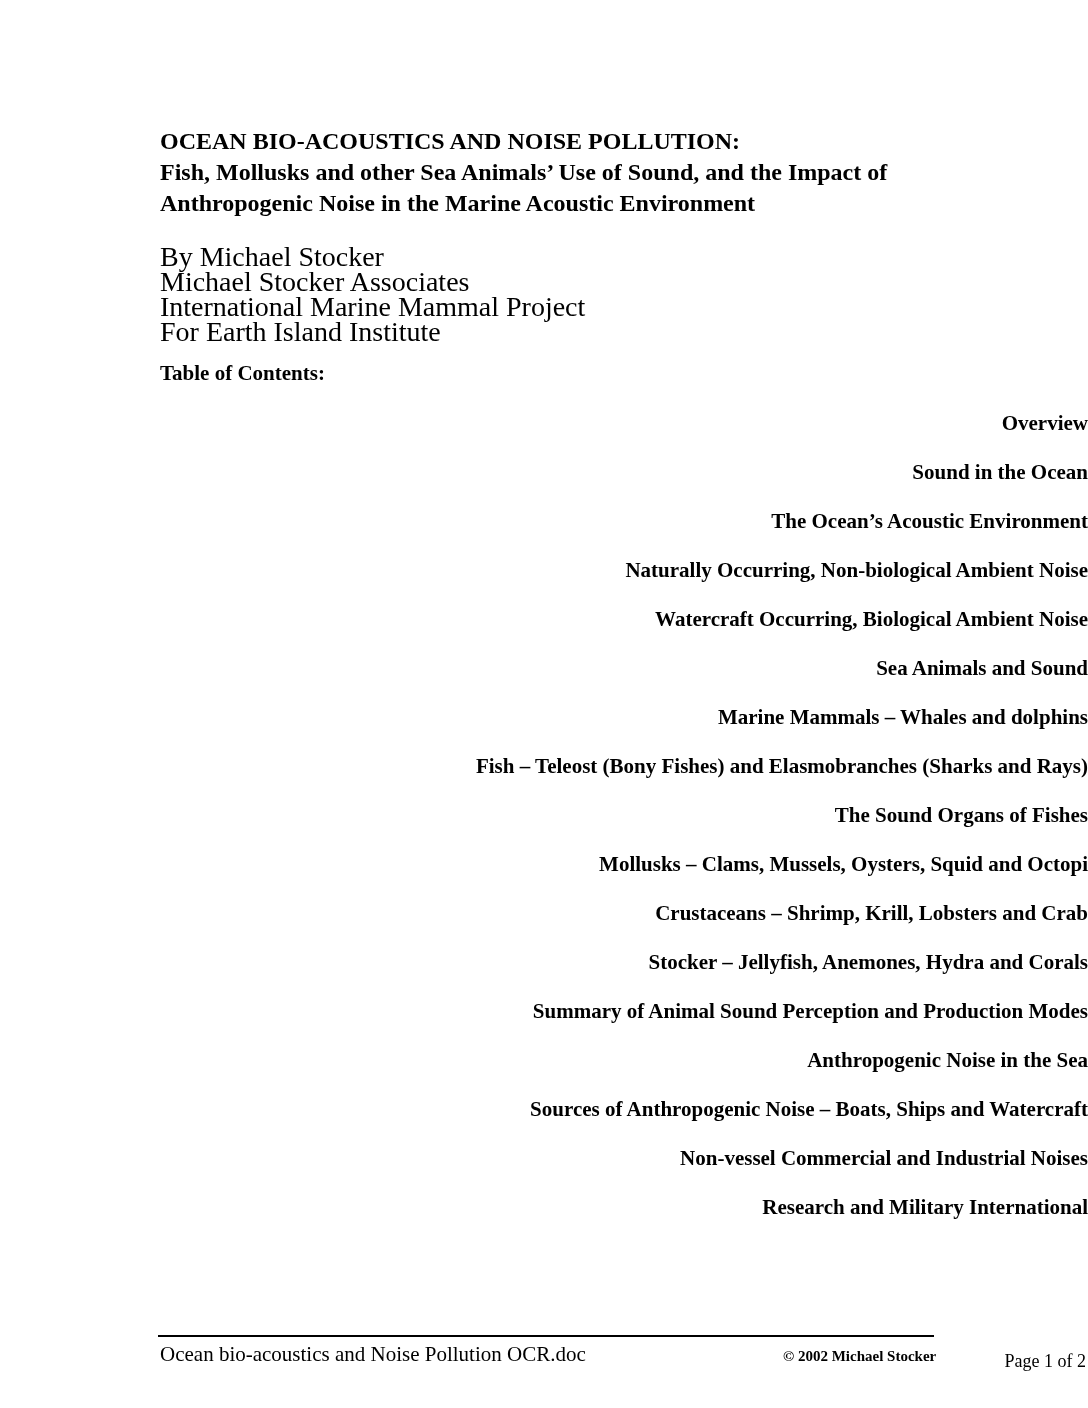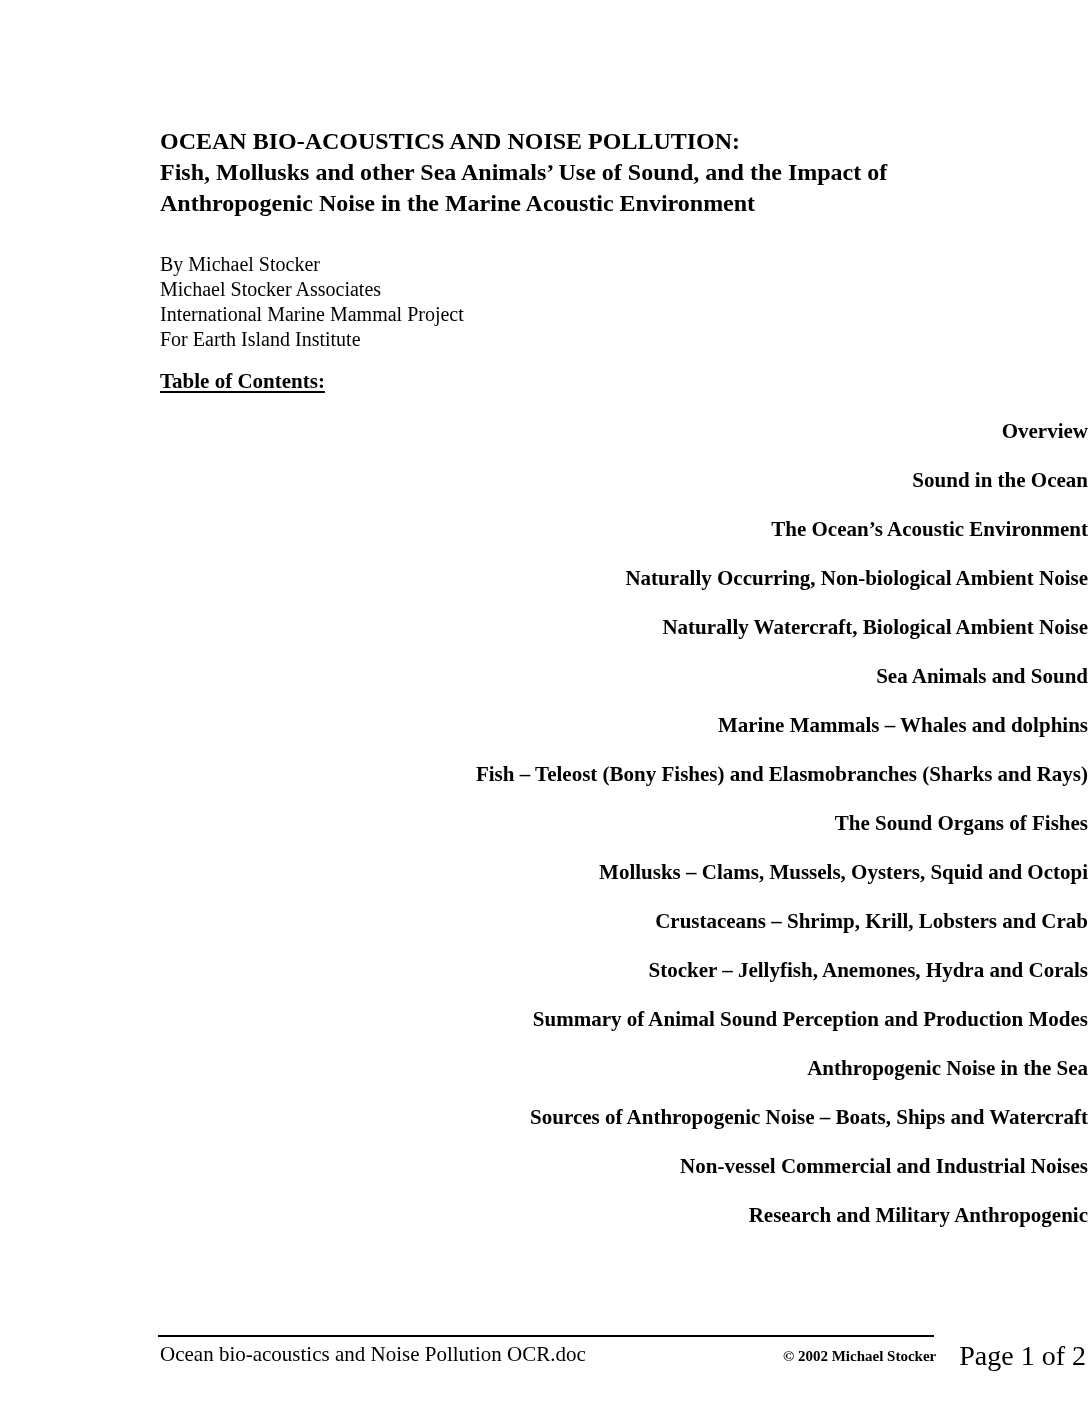--- a/index.html
+++ b/index.html
@@ -23,34 +23,33 @@
     right: 0;
   }
   .title-block {
     margin-top: 126px;
     font-size: 24px;
     font-weight: 700;
     line-height: 31px;
   }
   .title-line { white-space: nowrap; }
   .byline-block {
-    margin-top: 33px;
-    font-size: 20px;
+    margin-top: 25px;
+    font-size: 28px;
     font-weight: 400;
     line-height: 25px;
   }
   .byline-line { white-space: nowrap; }
   .toc-heading {
     margin-top: 17px;
     font-size: 21px;
     font-weight: 700;
     line-height: 25px;
   }
   .toc-heading span {
-    text-decoration: underline;
     text-decoration-thickness: 2px;
     text-underline-offset: 3px;
   }
   .toc-list { margin-top: 26px; text-align: right; }
   .toc-item {
     font-size: 21px;
     font-weight: 700;
     line-height: 22px;
     margin-bottom: 27px;
     white-space: nowrap;
@@ -85,22 +84,22 @@
     position: absolute;
     left: 783px;
     top: 13px;
     font-size: 15px;
     font-weight: 700;
     white-space: nowrap;
   }
   .footer-page {
     position: absolute;
     right: 2px;
-    top: 5px;
-    font-size: 28px;
+    top: 16px;
+    font-size: 18px;
     white-space: nowrap;
   }
 </style>
 </head>
 <body>
 
 <div class="page">
   <div class="content">
 
     <div class="title-block">
@@ -118,33 +117,33 @@
 
     <div class="toc-heading">
       <span>Table of Contents:</span>
     </div>
 
     <div class="toc-list">
       <div class="toc-item indent-0">Overview</div>
       <div class="toc-item indent-0">Sound in the Ocean</div>
       <div class="toc-item indent-0">The Ocean’s Acoustic Environment</div>
       <div class="toc-item indent-1">Naturally Occurring, Non-biological Ambient Noise</div>
-      <div class="toc-item indent-1">Naturally Watercraft, Biological Ambient Noise</div>
+      <div class="toc-item indent-1">Watercraft Occurring, Biological Ambient Noise</div>
       <div class="toc-item indent-0">Sea Animals and Sound</div>
       <div class="toc-item indent-1">Marine Mammals – Whales and dolphins</div>
       <div class="toc-item indent-1">Fish – Teleost (Bony Fishes) and Elasmobranches (Sharks and Rays)</div>
       <div class="toc-item indent-2">The Sound Organs of Fishes</div>
       <div class="toc-item indent-1">Mollusks – Clams, Mussels, Oysters, Squid and Octopi</div>
       <div class="toc-item indent-1">Crustaceans – Shrimp, Krill, Lobsters and Crab</div>
       <div class="toc-item indent-1">Stocker – Jellyfish, Anemones, Hydra and Corals</div>
       <div class="toc-item indent-0">Summary of Animal Sound Perception and Production Modes</div>
       <div class="toc-item indent-0">Anthropogenic Noise in the Sea</div>
       <div class="toc-item indent-1">Sources of Anthropogenic Noise – Boats, Ships and Watercraft</div>
       <div class="toc-item indent-1">Non-vessel Commercial and Industrial Noises</div>
-      <div class="toc-item indent-1">Research and Military Anthropogenic</div>
+      <div class="toc-item indent-1">Research and Military International</div>
     </div>
 
   </div>
 
   <div class="footer">
     <div class="footer-rule"></div>
     <div class="footer-filename">Ocean bio-acoustics and Noise Pollution OCR.doc</div>
     <div class="footer-copyright">© 2002 Michael Stocker</div>
     <div class="footer-page">Page 1 of 2</div>
   </div>

